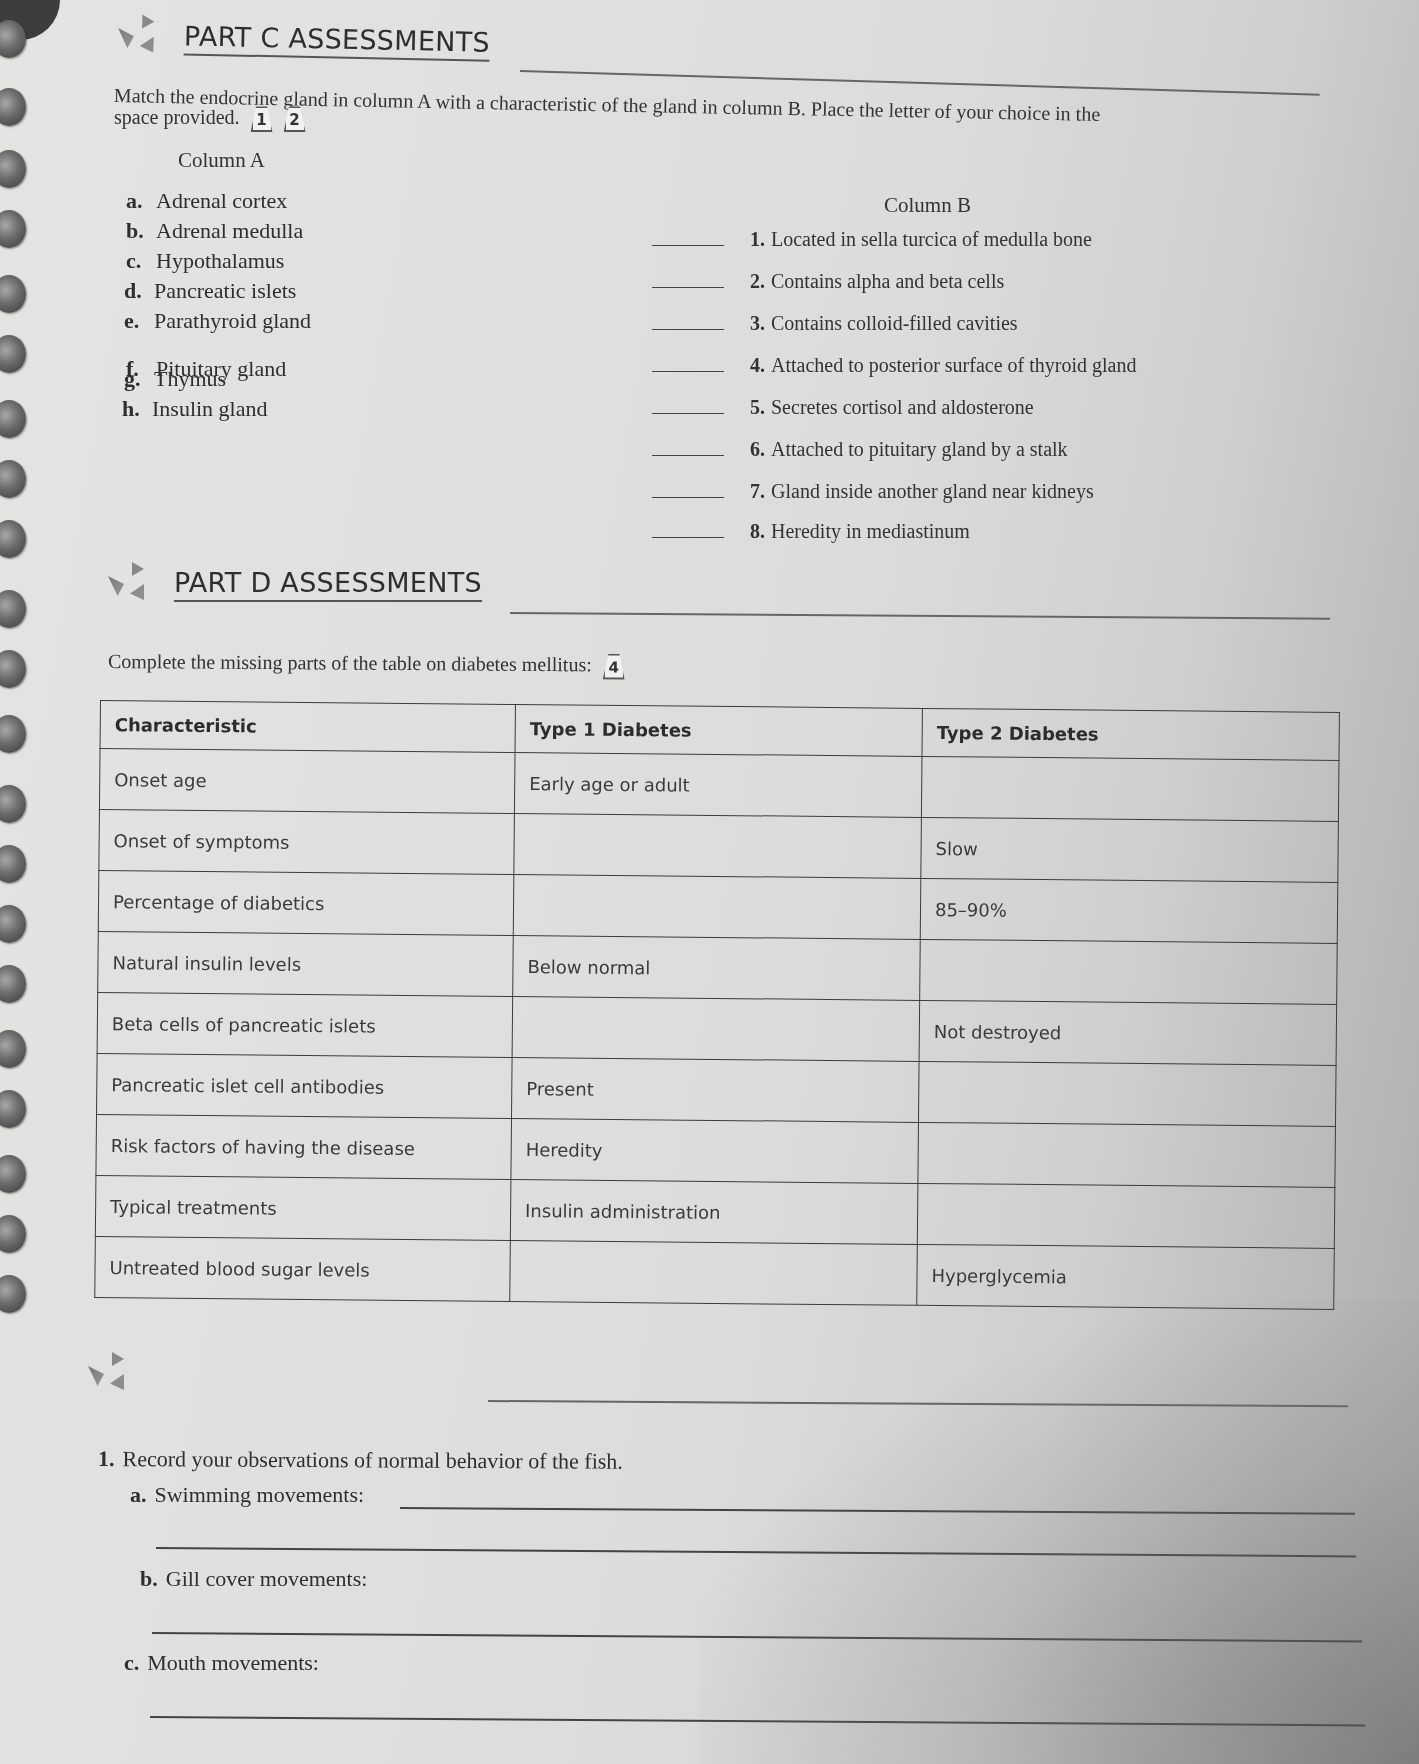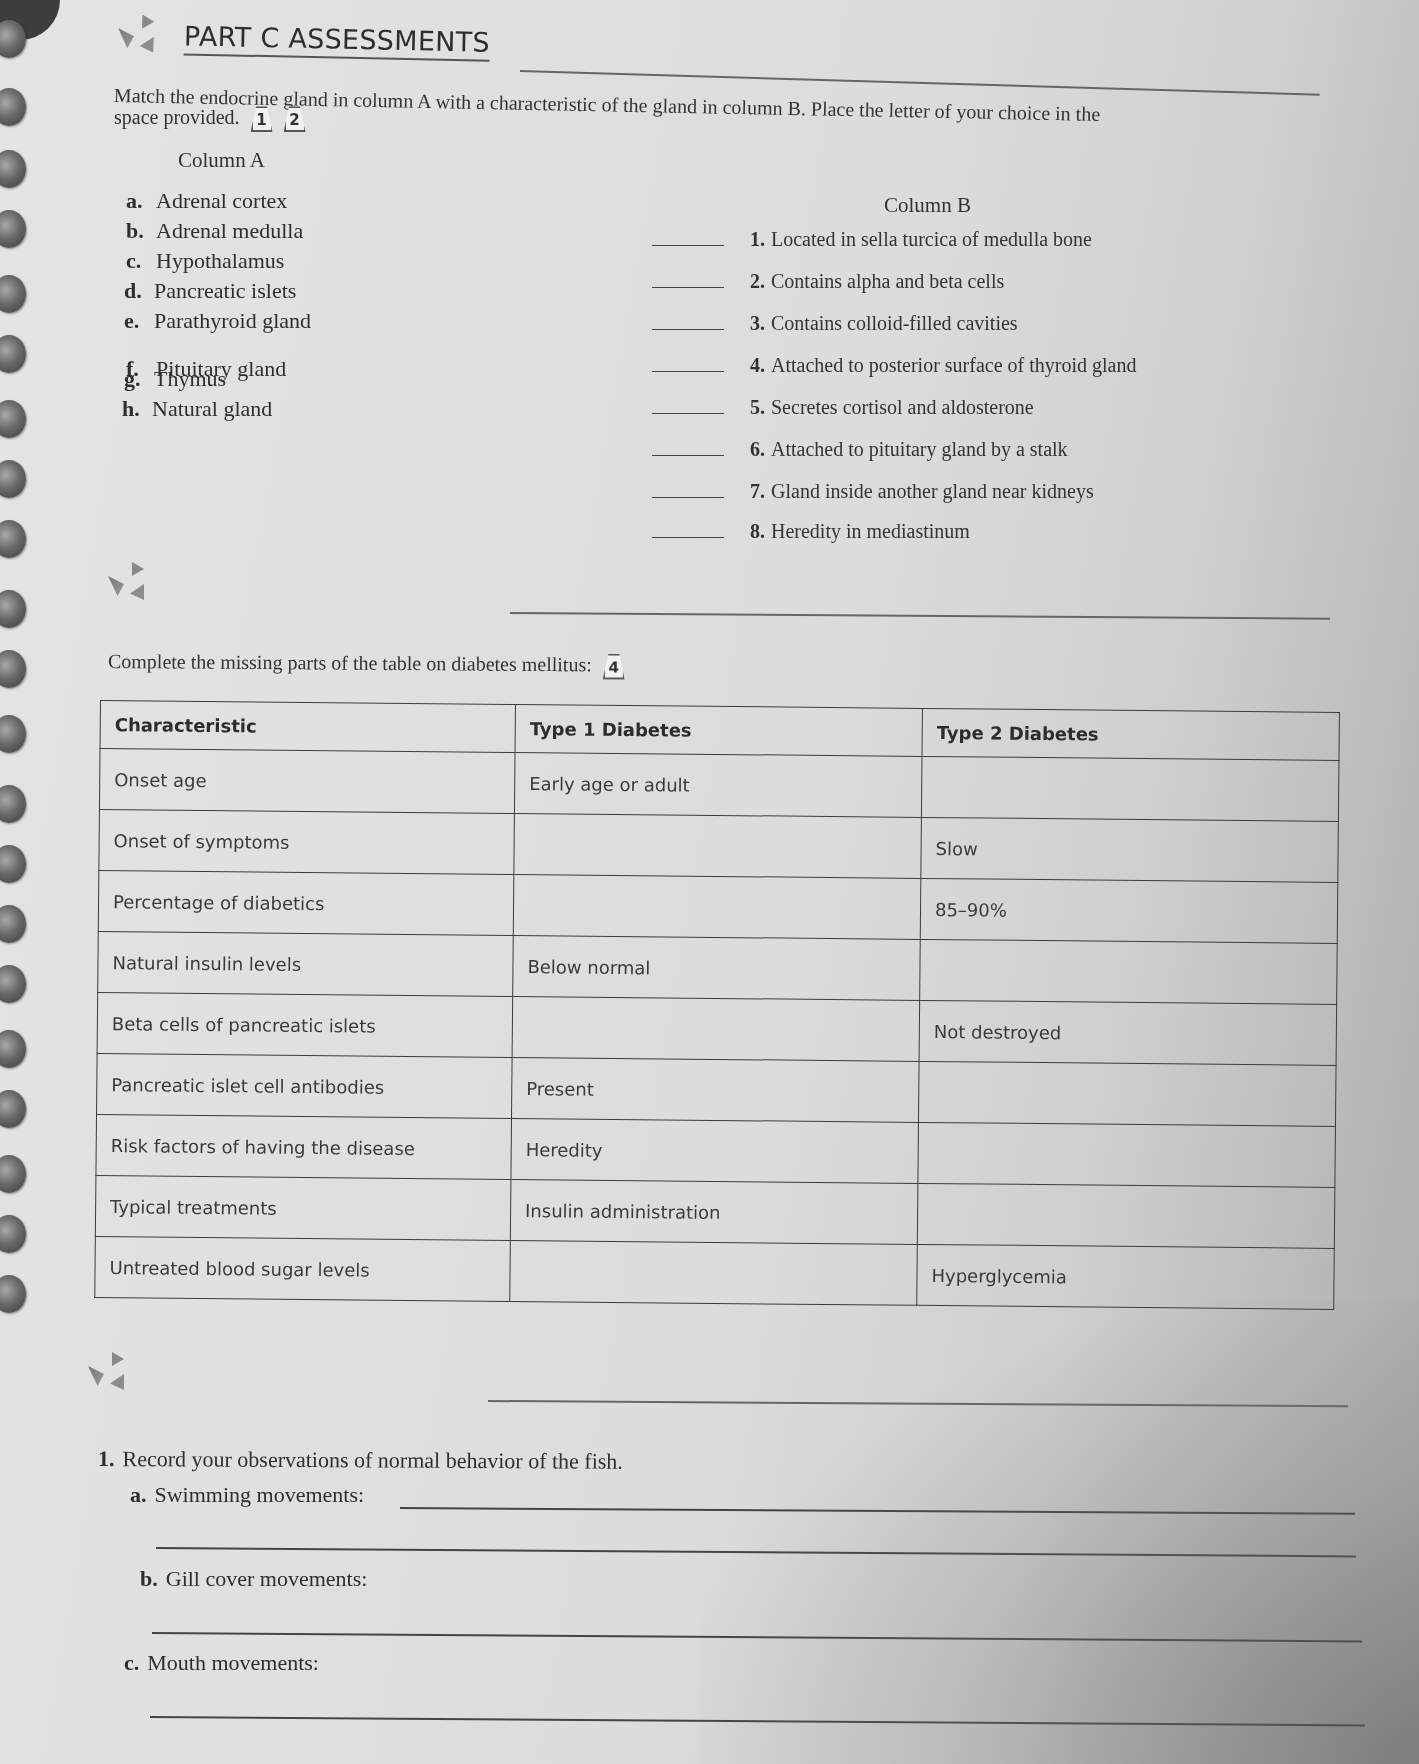--- a/index.html
+++ b/index.html
@@ -116,21 +116,21 @@
 <div class="col-heading" style="left:178px; top:148px;">Column A</div>
 <div class="col-heading" style="left:884px; top:193px;">Column B</div>
 
 <div class="col-a-item" style="left:126px; top:188px;"><span class="letter">a.</span><span>Adrenal cortex</span></div>
 <div class="col-a-item" style="left:126px; top:218px;"><span class="letter">b.</span><span>Adrenal medulla</span></div>
 <div class="col-a-item" style="left:126px; top:248px;"><span class="letter">c.</span><span>Hypothalamus</span></div>
 <div class="col-a-item" style="left:124px; top:278px;"><span class="letter">d.</span><span>Pancreatic islets</span></div>
 <div class="col-a-item" style="left:124px; top:308px;"><span class="letter">e.</span><span>Parathyroid gland</span></div>
 <div class="col-a-item" style="left:126px; top:356px;"><span class="letter">f.</span><span>Pituitary gland</span></div>
 <div class="col-a-item" style="left:124px; top:366px;"><span class="letter">g.</span><span>Thymus</span></div>
-<div class="col-a-item" style="left:122px; top:396px;"><span class="letter">h.</span><span>Natural gland</span></div>
+<div class="col-a-item" style="left:122px; top:396px;"><span class="letter">h.</span><span>Insulin gland</span></div>
 
 <div class="col-b-item" style="left:652px; top:228px;">
     <span class="blank"></span>
     <span class="num">1.</span>
     <span>Located in sella turcica of medulla bone</span>
   </div>
 <div class="col-b-item" style="left:652px; top:270px;">
     <span class="blank"></span>
     <span class="num">2.</span>
     <span>Contains alpha and beta cells</span>
@@ -165,20 +165,21 @@
     <span class="num">8.</span>
     <span>Heredity in mediastinum</span>
   </div>
 
 <div class="section-header" style="left:108px; top:562px;">
   <div class="cycle-icon">
       <span class="a1"></span>
       <span class="a2"></span>
       <span class="a3"></span>
     </div>
+  <div class="section-title">PART D ASSESSMENTS</div>
 </div>
 <div class="section-rule" style="left:510px; top:612px; width:820px; transform:rotate(0.4deg); transform-origin:left;"></div>
 
 <div class="para" style="left:108px; top:648px; transform:rotate(0.4deg); transform-origin:left;">
   <span>Complete the missing parts of the table on diabetes mellitus:</span>
   <span class="badge">4</span>
 </div>
 
 <table class="dm">
   <thead>

